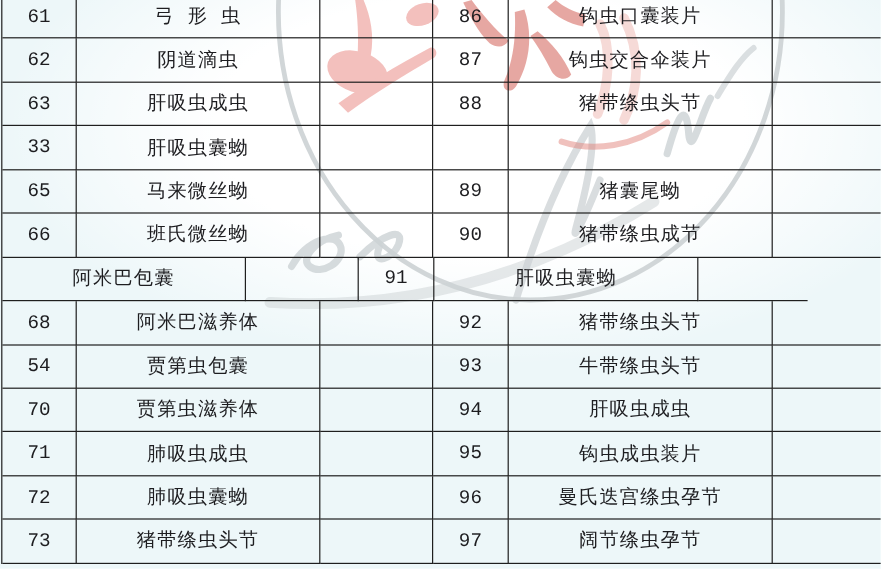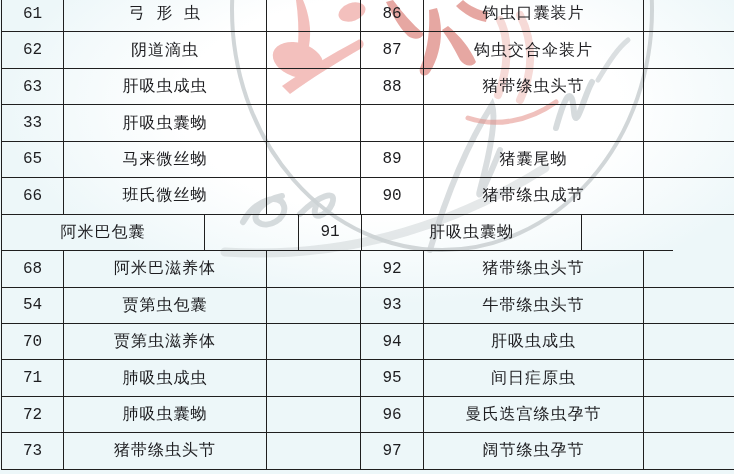--- a/index.html
+++ b/index.html
@@ -172,21 +172,21 @@
       <div class="td c-no2">94</div>
       <div class="td c-name2">肝吸虫成虫</div>
       <div class="td c-note2"></div>
     </div>
 
     <div class="tr">
       <div class="td c-no">71</div>
       <div class="td c-name">肺吸虫成虫</div>
       <div class="td c-note"></div>
       <div class="td c-no2">95</div>
-      <div class="td c-name2">间日疟原虫</div>
+      <div class="td c-name2">钩虫成虫装片</div>
       <div class="td c-note2"></div>
     </div>
 
     <div class="tr">
       <div class="td c-no">72</div>
       <div class="td c-name">肺吸虫囊蚴</div>
       <div class="td c-note"></div>
       <div class="td c-no2">96</div>
       <div class="td c-name2">曼氏迭宫绦虫孕节</div>
       <div class="td c-note2"></div>

